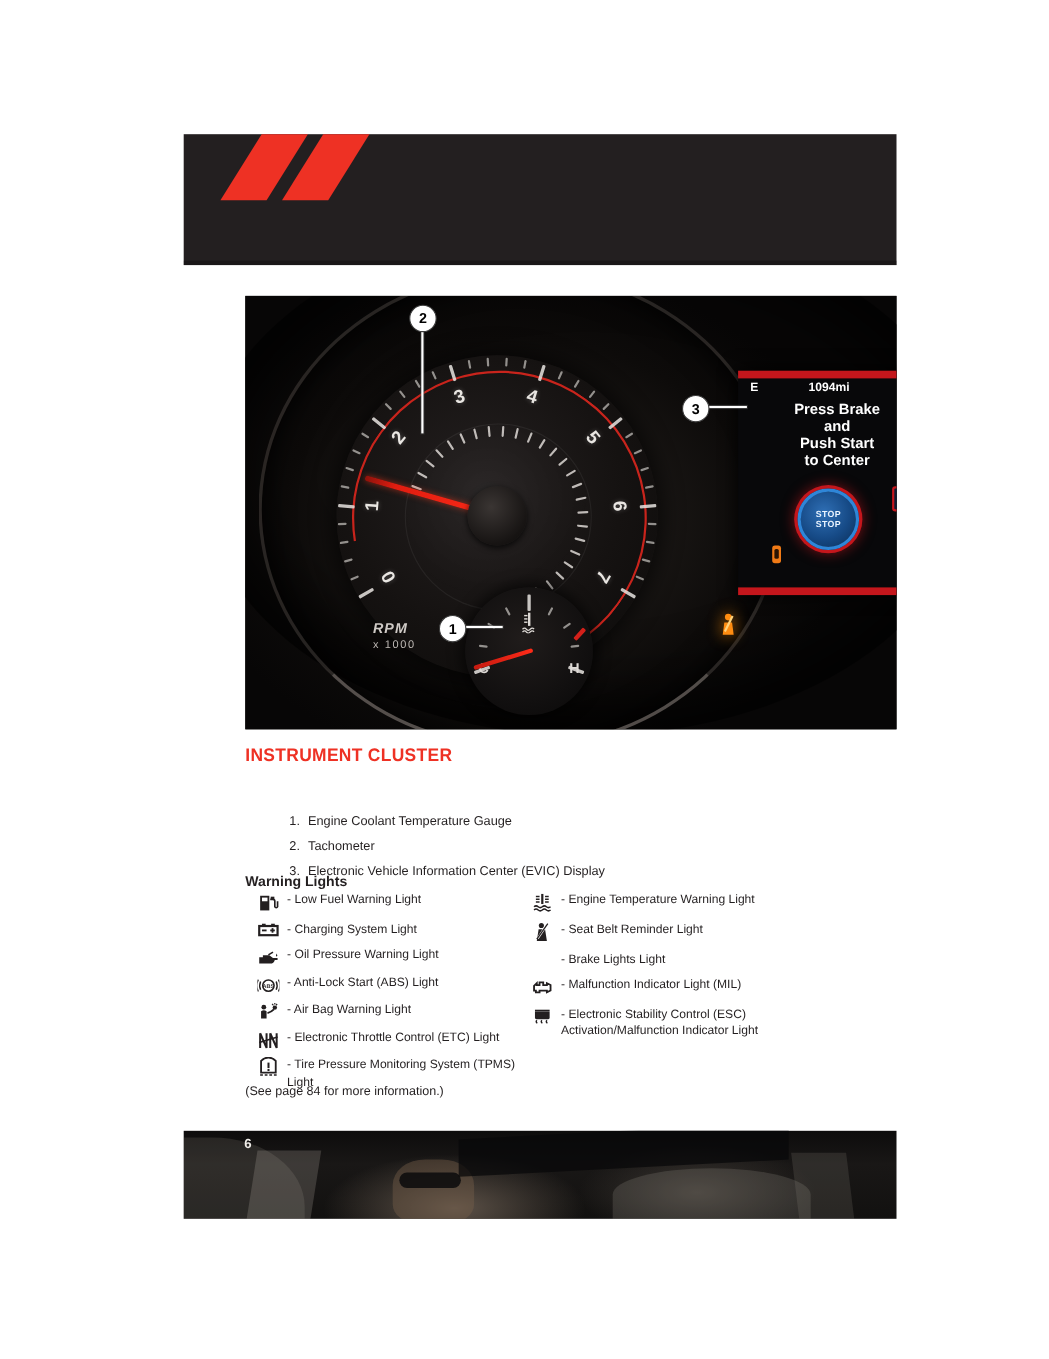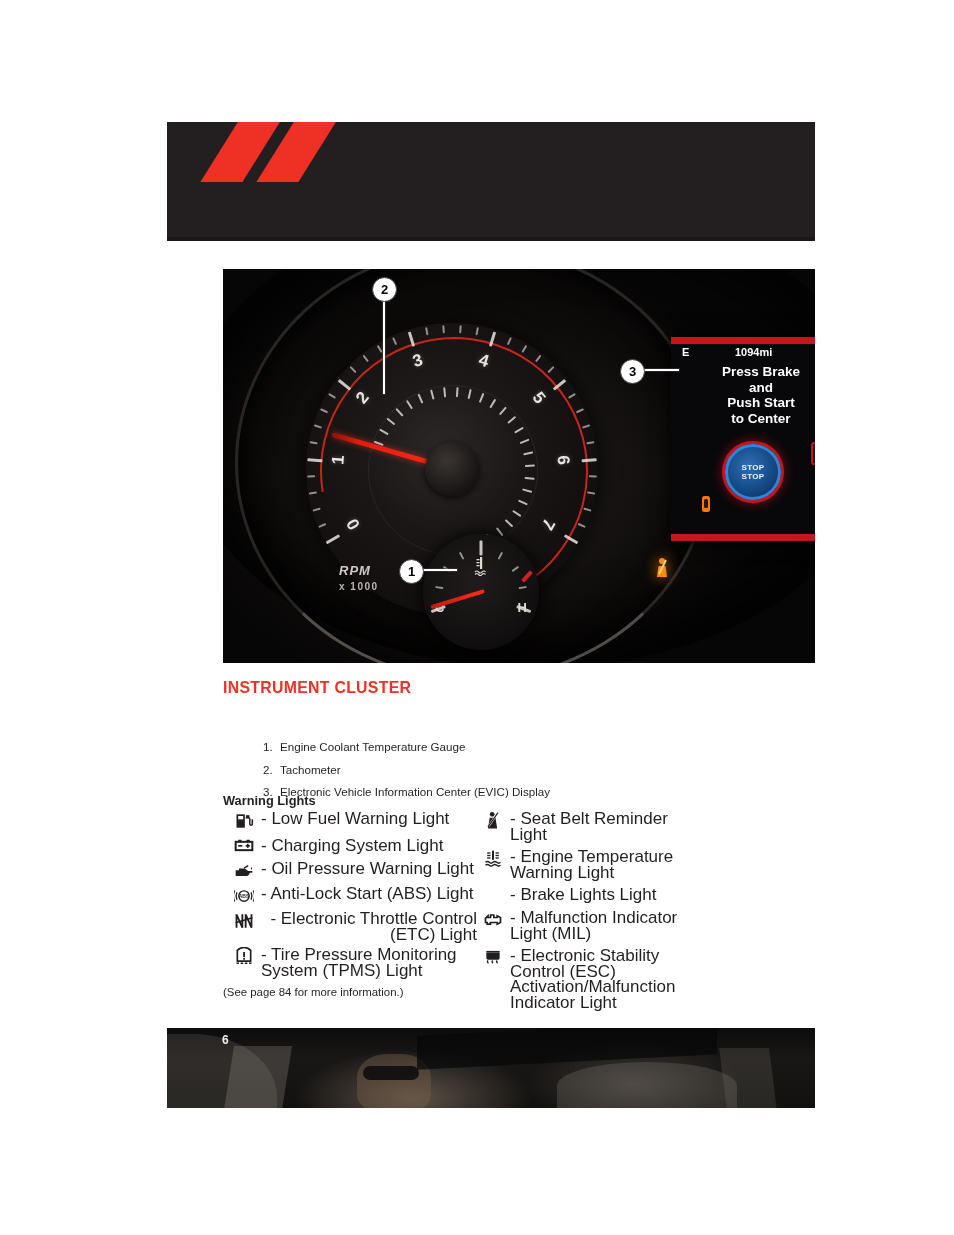--- a/index.html
+++ b/index.html
@@ -96,21 +96,21 @@
     position:absolute;color:#e9e6e2;font-size:17px;font-weight:700;
     font-family:"Liberation Sans Narrow","Liberation Sans",sans-serif;
     text-shadow:0 0 5px rgba(255,255,255,.25);
   }
   .rpm-label{
     position:absolute;left:116px;top:294px;color:#cfcac6;
     font-size:13px;font-weight:700;font-style:italic;letter-spacing:1px;
   }
   .rpm-sub{
     position:absolute;left:116px;top:312px;color:#bdb8b4;
-    font-size:10px;font-weight:700;letter-spacing:1.5px;
+    font-size:10px;font-weight:400;letter-spacing:1.5px;
   }
 
   
   .coolant{
     position:absolute;left:200px;top:265px;width:116px;height:116px;
     border-radius:50%;
     background:radial-gradient(circle at 45% 40%, #201c1b 0%, #121010 60%, #090808 100%);
     box-shadow:0 0 12px 4px rgba(0,0,0,.6);
     overflow:hidden;
   }
@@ -208,21 +208,21 @@
 
   .wl-col{position:absolute;}
   .wl-col.left{left:227px;top:810px;width:250px;}
   .wl-col.right{left:476px;top:810px;width:230px;}
   .wl-row{position:relative;display:flex;align-items:flex-start;min-height:10px;}
   .wl-ico{
     width:34px;flex:0 0 34px;display:flex;justify-content:center;
     padding-top:1px;
   }
   .wl-txt{
-    font-size:17px;line-height:15.6px;color:#231f20;
+    font-size:11px;line-height:15.6px;color:#231f20;
     padding-top:1px;
   }
   svg.ic{display:block;}
 
   .see-page{
     position:absolute;left:223px;top:986px;
     font-size:11.4px;color:#231f20;
   }
 
   
@@ -610,20 +610,32 @@
           <circle cx="12" cy="12" r="6.2" fill="none" stroke="#231f20" stroke-width="1.7"></circle>
           <text x="12" y="14.4" font-size="6" font-weight="bold" text-anchor="middle" fill="#231f20" font-family="sans-serif">ABS</text>
           <path d="M3.5 7.5 a11 11 0 0 0 0 9" stroke="#231f20" stroke-width="1.6" fill="none"></path>
           <path d="M1 5.5 a14 14 0 0 0 0 13" stroke="#231f20" stroke-width="1.4" fill="none"></path>
           <path d="M20.5 7.5 a11 11 0 0 1 0 9" stroke="#231f20" stroke-width="1.6" fill="none"></path>
           <path d="M23 5.5 a14 14 0 0 1 0 13" stroke="#231f20" stroke-width="1.4" fill="none"></path>
         </svg>
       </div>
       <div class="wl-txt">- Anti-Lock Start (ABS) Light</div>
     </div>
+    <div class="wl-row" style="margin-bottom: 4px;">
+      <div class="wl-ico">
+        <svg class="ic" width="20" height="20" viewBox="0 0 24 24">
+          <circle cx="7" cy="5.5" r="2.6" fill="#231f20"></circle>
+          <path d="M4 10 q3 -2 6 0 l0 8 l-6 0 z" fill="#231f20"></path>
+          <path d="M11 12 q4 -1 7 -4" stroke="#231f20" stroke-width="2" fill="none"></path>
+          <circle cx="19" cy="6" r="2.4" fill="#231f20"></circle>
+          <path d="M16 2 l1.5 1.5 M21.5 2 l-1.2 1.6 M19 1 l0 1.6" stroke="#231f20" stroke-width="1.3"></path>
+        </svg>
+      </div>
+      <div class="wl-txt">- Air Bag Warning Light</div>
+    </div>
     <div class="wl-row" style="margin-bottom: 4px; text-align: right;">
       <div class="wl-ico">
         <svg class="ic" width="20" height="20" viewBox="0 0 24 24">
           <path d="M3 4 L3 20 M3 4 L10 20 L10 4" stroke="#231f20" stroke-width="2.2" fill="none"></path>
           <path d="M14 4 L14 20 M14 4 L21 20 L21 4" stroke="#231f20" stroke-width="2.2" fill="none"></path>
           <path d="M2 14 L22 8" stroke="#231f20" stroke-width="1.8"></path>
         </svg>
       </div>
       <div class="wl-txt">- Electronic Throttle Control (ETC) Light</div>
     </div>
@@ -633,46 +645,46 @@
           <path d="M4 4 a11 11 0 0 1 16 0 L20 17 L4 17 Z" fill="none" stroke="#231f20" stroke-width="2"></path>
           <rect x="11" y="6" width="2.2" height="6" fill="#231f20"></rect>
           <rect x="11" y="13" width="2.2" height="2.2" fill="#231f20"></rect>
           <path d="M3 19.5 h3 M8 19.5 h3 M13 19.5 h3 M18 19.5 h3" stroke="#231f20" stroke-width="1.8"></path>
         </svg>
       </div>
       <div class="wl-txt">- Tire Pressure Monitoring System (TPMS) Light</div>
     </div>
   </div>
 <div class="wl-col right" id="wl-right">
-    <div class="wl-row" style="margin-bottom: 6px;">
-      <div class="wl-ico">
-        <svg class="ic" width="20" height="20" viewBox="0 0 24 24">
-          <circle cx="11" cy="4" r="2.8" fill="#231f20"></circle>
-          <path d="M6 21 L8 8 L15 8 L17 21 Z" fill="#231f20"></path>
-          <path d="M17 3 L7 18" stroke="#fff" stroke-width="2.4"></path>
-          <path d="M18 2 L6 19" stroke="#231f20" stroke-width="1.4"></path>
-        </svg>
-      </div>
-      <div class="wl-txt">- Seat Belt Reminder Light</div>
-    </div>
     <div class="wl-row" style="margin-bottom: 6px;">
       <div class="wl-ico">
         <svg class="ic" width="20" height="20" viewBox="0 0 24 24">
           <rect x="10.8" y="2" width="2.4" height="11" fill="#231f20"></rect>
           <rect x="5" y="4" width="4" height="1.6" fill="#231f20"></rect>
           <rect x="5" y="7" width="4" height="1.6" fill="#231f20"></rect>
           <rect x="5" y="10" width="4" height="1.6" fill="#231f20"></rect>
           <rect x="15" y="4" width="4" height="1.6" fill="#231f20"></rect>
           <rect x="15" y="7" width="4" height="1.6" fill="#231f20"></rect>
           <rect x="15" y="10" width="4" height="1.6" fill="#231f20"></rect>
           <path d="M3 16 q2.2 -2 4.5 0 q2.2 2 4.5 0 q2.2 -2 4.5 0 q2.2 2 4.5 0" stroke="#231f20" stroke-width="1.7" fill="none"></path>
           <path d="M3 19.5 q2.2 -2 4.5 0 q2.2 2 4.5 0 q2.2 -2 4.5 0 q2.2 2 4.5 0" stroke="#231f20" stroke-width="1.7" fill="none"></path>
         </svg>
       </div>
       <div class="wl-txt">- Engine Temperature Warning Light</div>
+    </div>
+    <div class="wl-row" style="margin-bottom: 6px;">
+      <div class="wl-ico">
+        <svg class="ic" width="20" height="20" viewBox="0 0 24 24">
+          <circle cx="11" cy="4" r="2.8" fill="#231f20"></circle>
+          <path d="M6 21 L8 8 L15 8 L17 21 Z" fill="#231f20"></path>
+          <path d="M17 3 L7 18" stroke="#fff" stroke-width="2.4"></path>
+          <path d="M18 2 L6 19" stroke="#231f20" stroke-width="1.4"></path>
+        </svg>
+      </div>
+      <div class="wl-txt">- Seat Belt Reminder Light</div>
     </div>
     <div class="wl-row" style="margin-bottom: 6px;">
       <div class="wl-ico">
         <span style="display:block;width:20px;height:1px;"></span>
       </div>
       <div class="wl-txt">- Brake Lights Light</div>
     </div>
     <div class="wl-row" style="margin-bottom: 6px;">
       <div class="wl-ico">
         <svg class="ic" width="20" height="20" viewBox="0 0 24 24">

